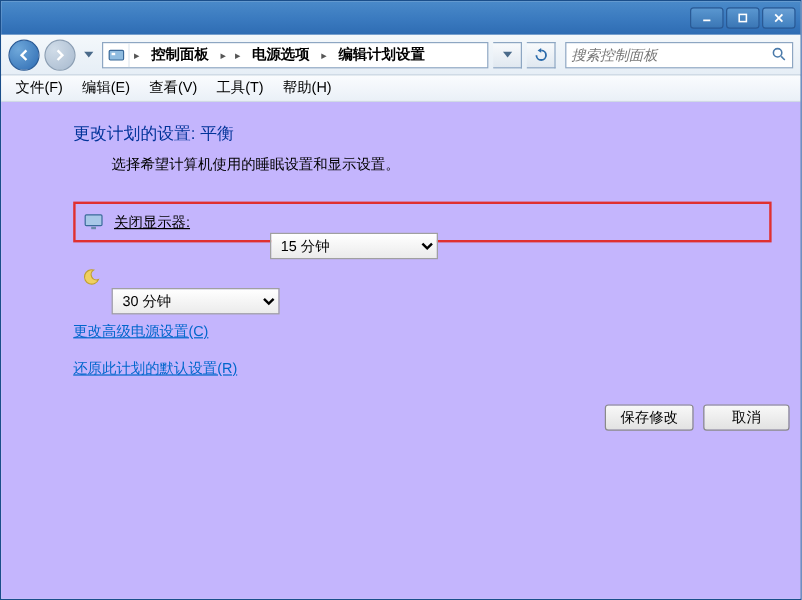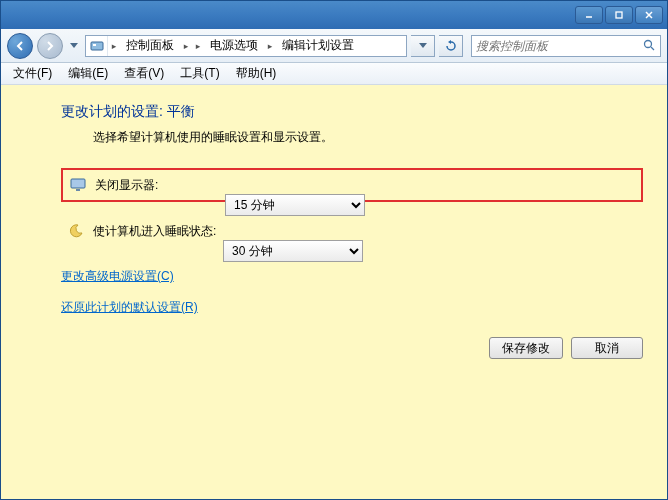--- a/index.html
+++ b/index.html
@@ -13,45 +13,45 @@
 .tbtn svg { width: 10px; height: 10px; }
 
 .navbar { height: 34px; background: linear-gradient(to bottom, #f4f8fb 0%, #e6eef6 100%); border-bottom: 1px solid #b8c8d8; display: flex; align-items: center; padding: 0 6px; gap: 4px; }
 .navbtn { width: 26px; height: 26px; border-radius: 50%; background: radial-gradient(circle at 30% 30%, #6fa8da, #2e6cb3); border: 1px solid #2a5a95; display: flex; align-items: center; justify-content: center; cursor: pointer; }
 .navbtn.fwd { background: radial-gradient(circle at 30% 30%, #d0dce8, #a8bacf); border-color: #8a9db2; }
 .navbtn svg { width: 12px; height: 12px; }
 .dropdown-arrow { width: 14px; height: 20px; display: flex; align-items: center; justify-content: center; cursor: pointer; }
 
 .address { flex: 1; height: 22px; background: #fff; border: 1px solid #8da6c2; display: flex; align-items: center; font-size: 12px; overflow: hidden; }
 .address .iconcell { width: 22px; height: 100%; display: flex; align-items: center; justify-content: center; border-right: 1px solid #e0e8f0; }
-.crumb { padding: 0 6px; height: 100%; display: flex; align-items: center; cursor: pointer; color: #000; }
+.crumb { padding: 0 6px; height: 100%; display: flex; align-items: center; cursor: pointer; color: #000; font-weight: bold; }
 .crumb-sep { width: 12px; height: 100%; display: flex; align-items: center; justify-content: center; cursor: pointer; color: #555; font-size: 9px; }
 .refresh { width: 24px; height: 22px; border: 1px solid #8da6c2; border-left: none; background: linear-gradient(to bottom, #f8fafc, #e0e8f0); display: flex; align-items: center; justify-content: center; cursor: pointer; }
 
 .searchbox { width: 190px; height: 22px; border: 1px solid #8da6c2; background: #fff; display: flex; align-items: center; margin-left: 4px; }
 .searchbox input { flex: 1; border: none; outline: none; font-size: 12px; padding: 0 4px; color: #888; font-style: italic; background: transparent; }
 .searchbox .sicon { width: 22px; display: flex; align-items: center; justify-content: center; }
 
 .menubar { height: 22px; background: linear-gradient(to bottom, #fafcfe, #eaf0f7); border-bottom: 1px solid #d0dae5; display: flex; align-items: center; padding: 0 4px; font-size: 12px; }
 .menuitem { padding: 10px 8px; cursor: pointer; }
 
-.content { padding: 18px 24px 12px 60px; background: #fef9c3; height: calc(100% - 28px - 34px - 22px); position: relative; }
+.content { padding: 18px 24px 12px 60px; background: #c4b5fd; height: calc(100% - 28px - 34px - 22px); position: relative; }
 .heading { color: #003399; font-size: 14px; font-weight: normal; margin-bottom: 8px; }
 .subtext { font-size: 12px; color: #000; margin-bottom: 22px; margin-left: 32px; }
 
 .setting-row { display: flex; align-items: center; margin-bottom: 12px; height: 34px; padding: 4px 6px; }
 .setting-row.highlight { border: 2px solid #e03030; }
 .setting-icon { width: 18px; height: 18px; margin-right: 8px; display: flex; align-items: center; justify-content: center; }
-.setting-label { font-size: 12px; color: #000; width: 130px; }
+.setting-label { font-size: 12px; color: #000; width: 130px; text-decoration: underline; }
 .setting-select { width: 140px; height: 22px; font-size: 12px; border: 1px solid #a0a0a0; background: linear-gradient(to bottom, #fff, #ebebeb); padding: 0 4px; cursor: pointer; margin-top: 40px; }
 
 .linklist { margin-top: 20px; }
 .link { font-size: 12px; color: #0066cc; margin-bottom: 14px; cursor: pointer; display: block; text-decoration: underline; }
 
-.buttonrow { position: absolute; right: 24px; bottom: 140px; display: flex; gap: 8px; }
+.buttonrow { position: absolute; right: 9px; bottom: 140px; display: flex; gap: 8px; }
 .btn { min-width: 72px; height: 22px; font-size: 12px; background: linear-gradient(to bottom, #f8f8f8, #e2e2e2); border: 1px solid #8a8a8a; border-radius: 3px; padding: 0 12px; cursor: pointer; }
 </style>
 </head>
 <body>
 
 <div class="window">
   <div class="titlebar">
     <div class="tbtn">
         <svg viewBox="0 0 10 10">
           <line x1="2" y1="7" x2="8" y2="7" stroke="#fff" stroke-width="1.5"></line>
@@ -149,21 +149,20 @@
         <option>15 分钟</option>
       </select>
     </div>
 
     <div class="setting-row">
       <div class="setting-icon">
         <svg width="16" height="16" viewBox="0 0 16 16">
             <path d="M10 2 A6 6 0 1 0 14 10 A4.5 4.5 0 0 1 10 2 Z" fill="#f0d060" stroke="#c0a030"></path>
           </svg>
       </div>
-      <div class="setting-label">使计算机进入睡眠状态:</div>
       <select class="setting-select">
         <option>30 分钟</option>
       </select>
     </div>
 
     <div class="linklist">
       <a class="link">更改高级电源设置(C)</a>
       <a class="link">还原此计划的默认设置(R)</a>
     </div>
 

